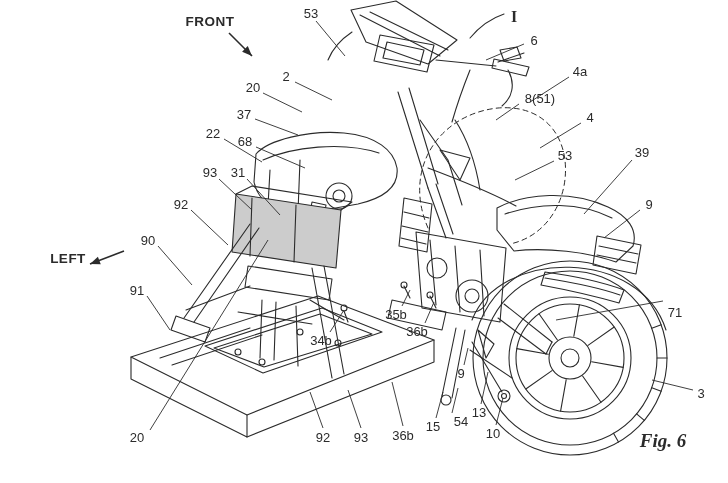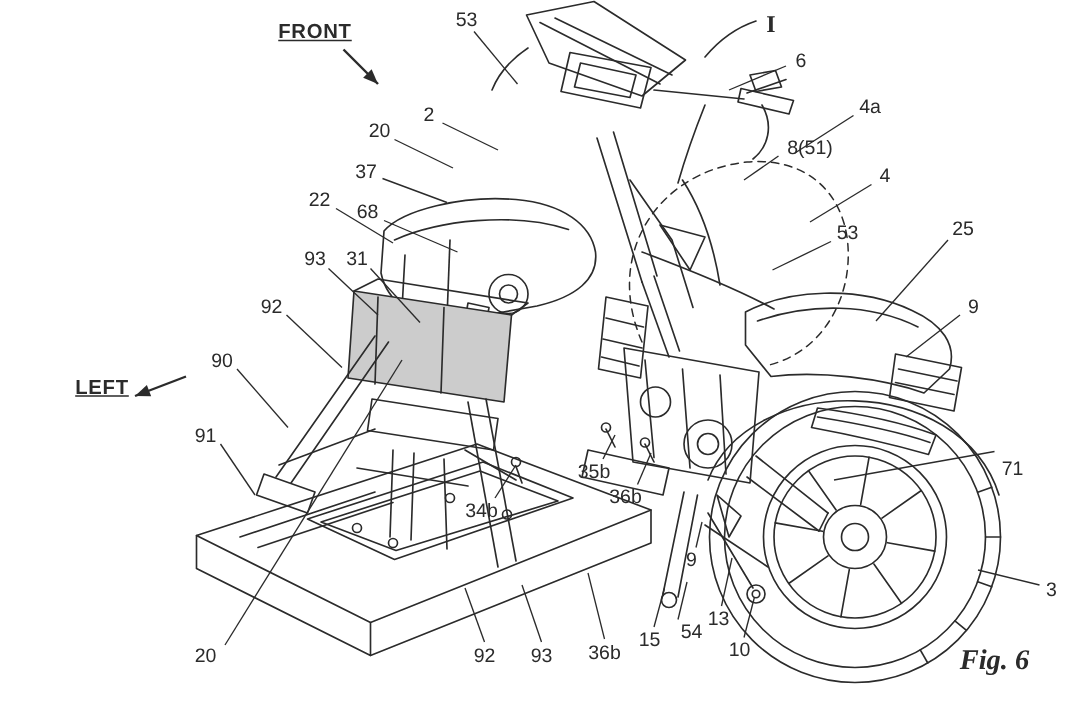--- a/index.html
+++ b/index.html
@@ -16,21 +16,21 @@
   #art .dashed{stroke-dasharray:5 4;stroke-width:1;}
   #labels{position:absolute;left:0;top:0;width:698px;height:483px;pointer-events:none;}
   .ref{
     position:absolute;transform:translate(-50%,-50%);
     font-size:13px;color:var(--ink,#2b2b2b);white-space:nowrap;
     font-family:"Liberation Sans", sans-serif;
   }
   .orient{
     position:absolute;transform:translate(-50%,-50%);
     font-size:13.5px;font-weight:700;letter-spacing:.5px;color:var(--ink,#2b2b2b);
-    font-family:"Liberation Sans", sans-serif;white-space:nowrap;text-decoration:underline;
+    font-family:"Liberation Sans", sans-serif;white-space:nowrap;
   }
   #caption{
     position:absolute;transform:translate(-50%,-50%);left:663px;top:441px;
     font-family:"Liberation Serif", serif;font-style:italic;font-weight:700;
     font-size:19px;color:var(--ink,#2b2b2b);white-space:nowrap;
   }
   #marker{
     position:absolute;transform:translate(-50%,-50%);left:514px;top:17px;
     font-family:"Liberation Serif", serif;font-weight:700;font-size:16px;
     color:var(--ink,#2b2b2b);
@@ -213,21 +213,21 @@
       <polygon points="90,264 100.76906821357721,264.16483267673846 97.9119684834445,256.69241799792974" fill="#2b2b2b"></polygon>
     </svg>
 
   <div id="labels">
       <span class="ref" style="left: 311px; top: 13px;">53</span>
       <span class="ref" style="left: 534px; top: 40px;">6</span>
       <span class="ref" style="left: 580px; top: 71px;">4a</span>
       <span class="ref" style="left: 540px; top: 98px;">8(51)</span>
       <span class="ref" style="left: 590px; top: 117px;">4</span>
       <span class="ref" style="left: 565px; top: 155px;">53</span>
-      <span class="ref" style="left: 642px; top: 152px;">25</span>
+      <span class="ref" style="left: 642px; top: 152px;">39</span>
       <span class="ref" style="left: 649px; top: 204px;">9</span>
       <span class="ref" style="left: 675px; top: 312px;">71</span>
       <span class="ref" style="left: 701px; top: 393px;">3</span>
       <span class="ref" style="left: 286px; top: 76px;">2</span>
       <span class="ref" style="left: 253px; top: 87px;">20</span>
       <span class="ref" style="left: 244px; top: 114px;">37</span>
       <span class="ref" style="left: 213px; top: 133px;">22</span>
       <span class="ref" style="left: 245px; top: 141px;">68</span>
       <span class="ref" style="left: 210px; top: 172px;">93</span>
       <span class="ref" style="left: 238px; top: 172px;">31</span>

